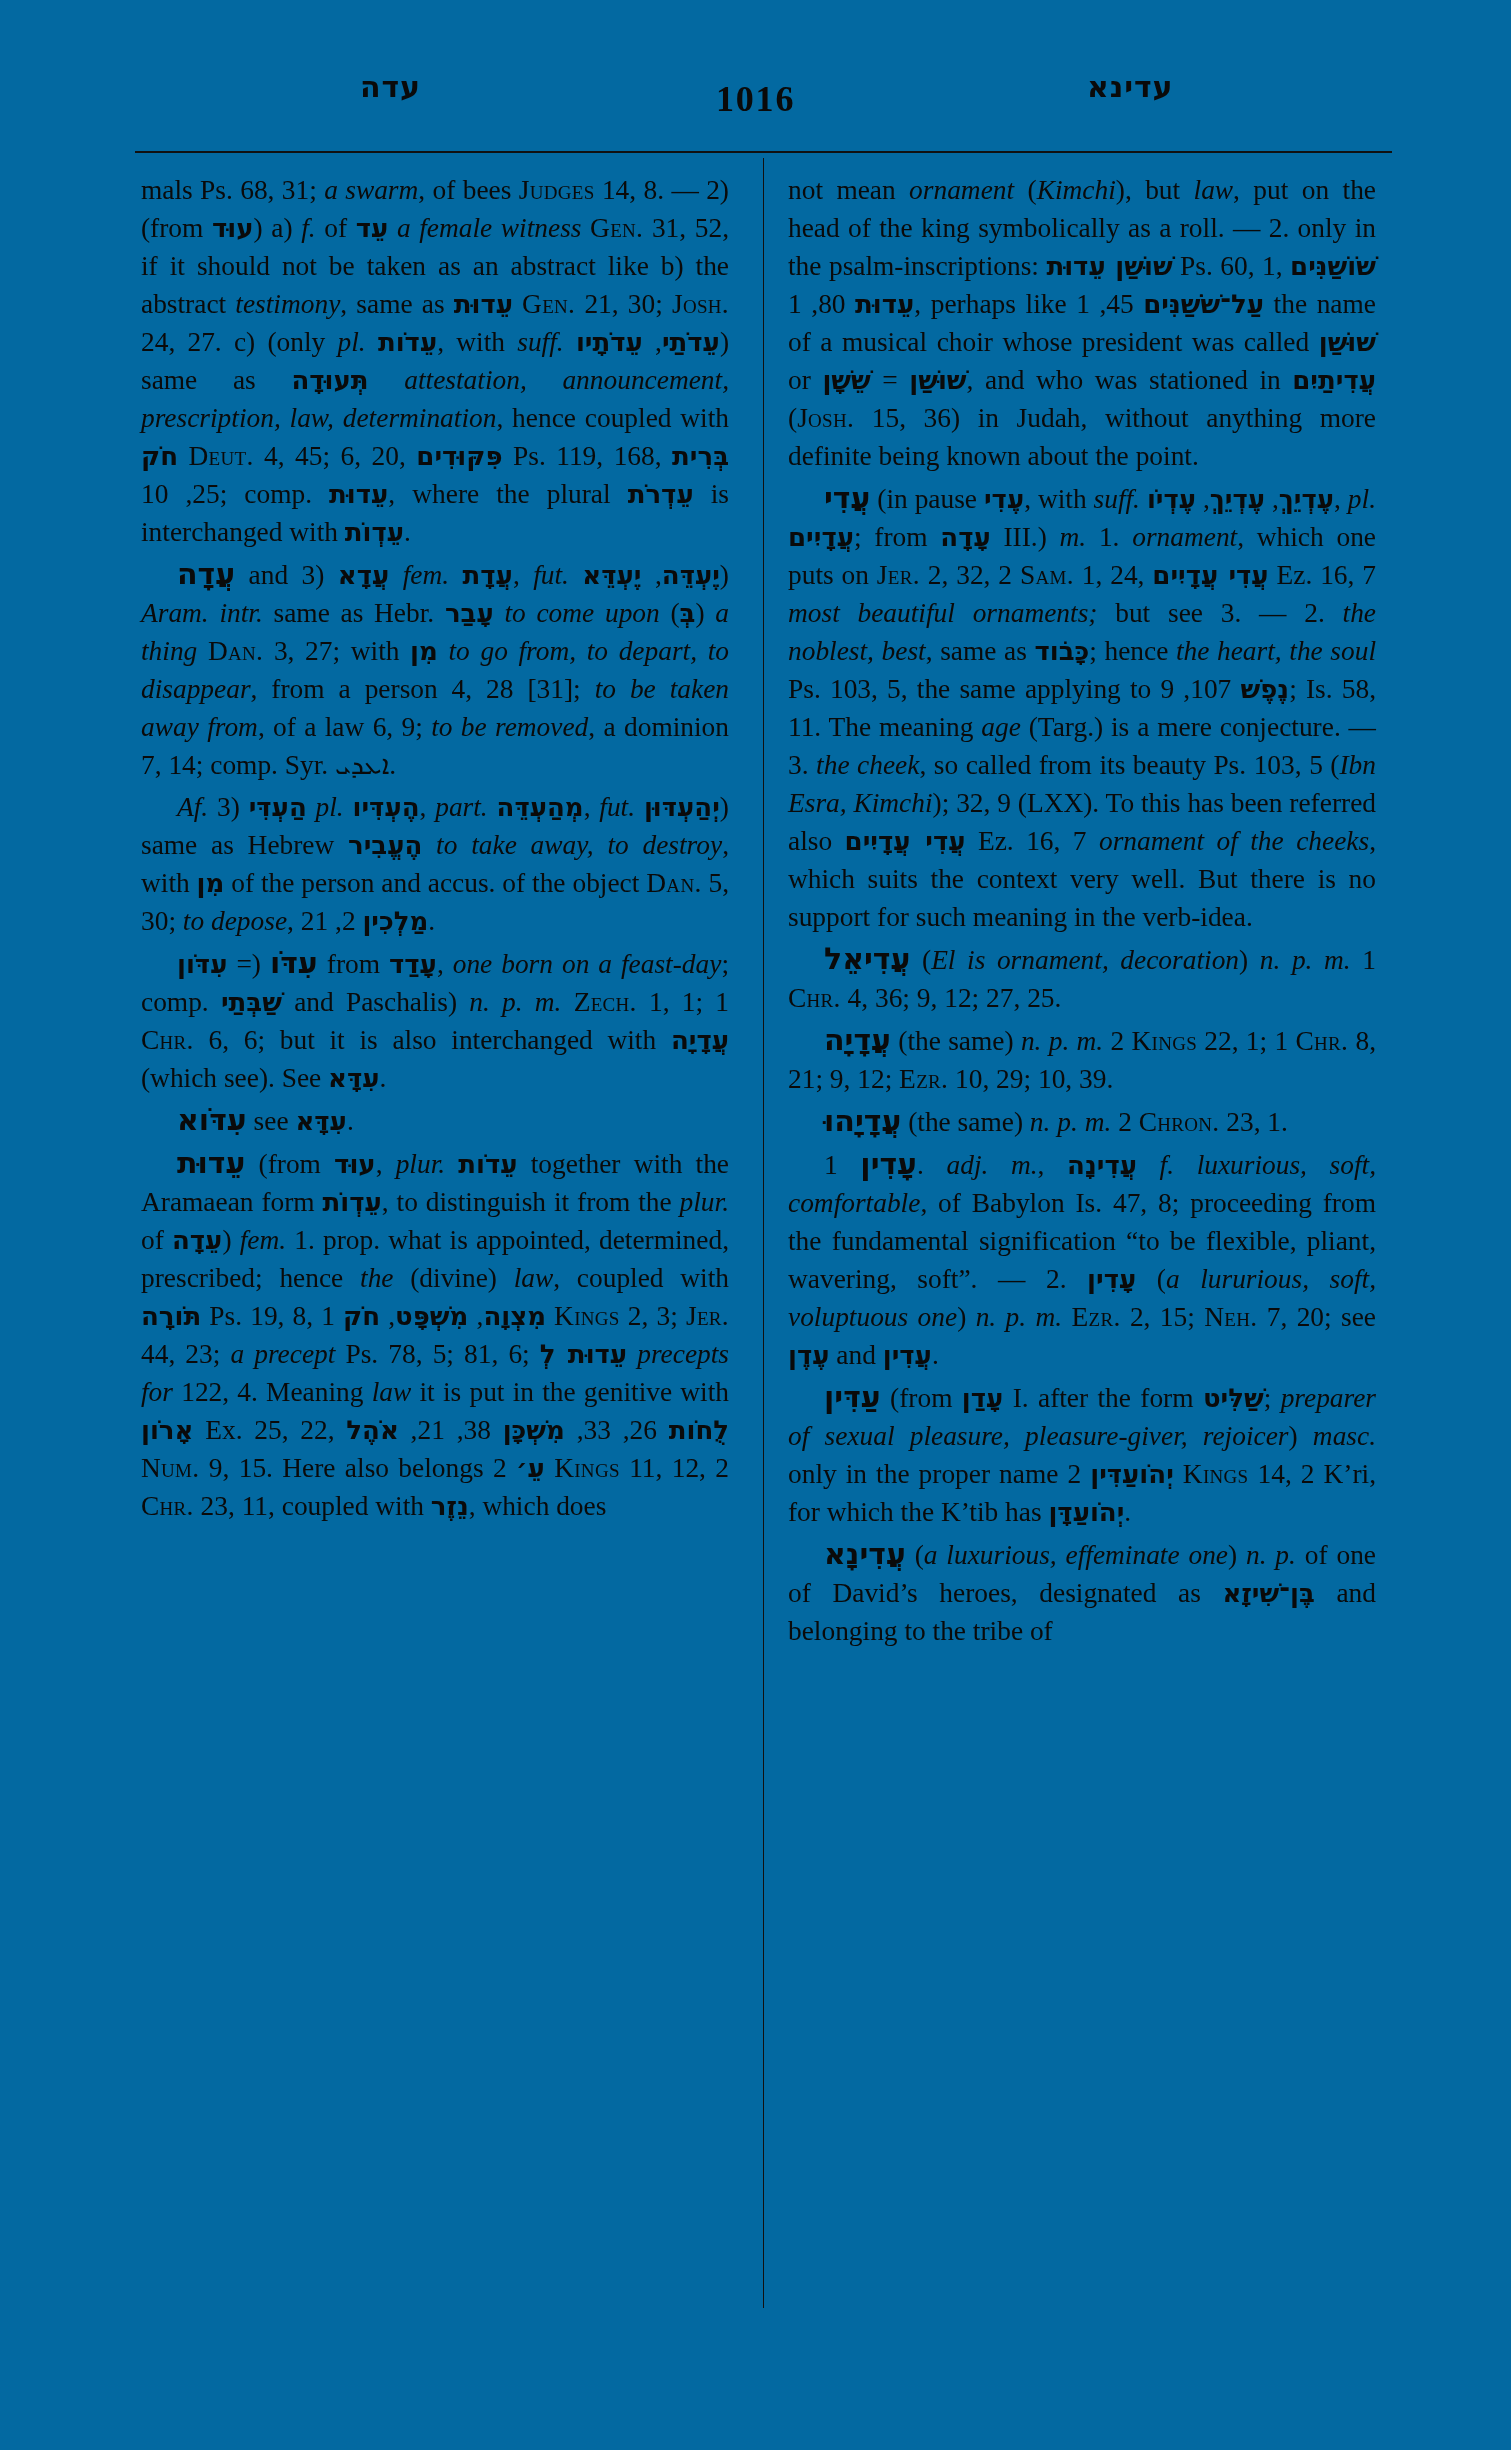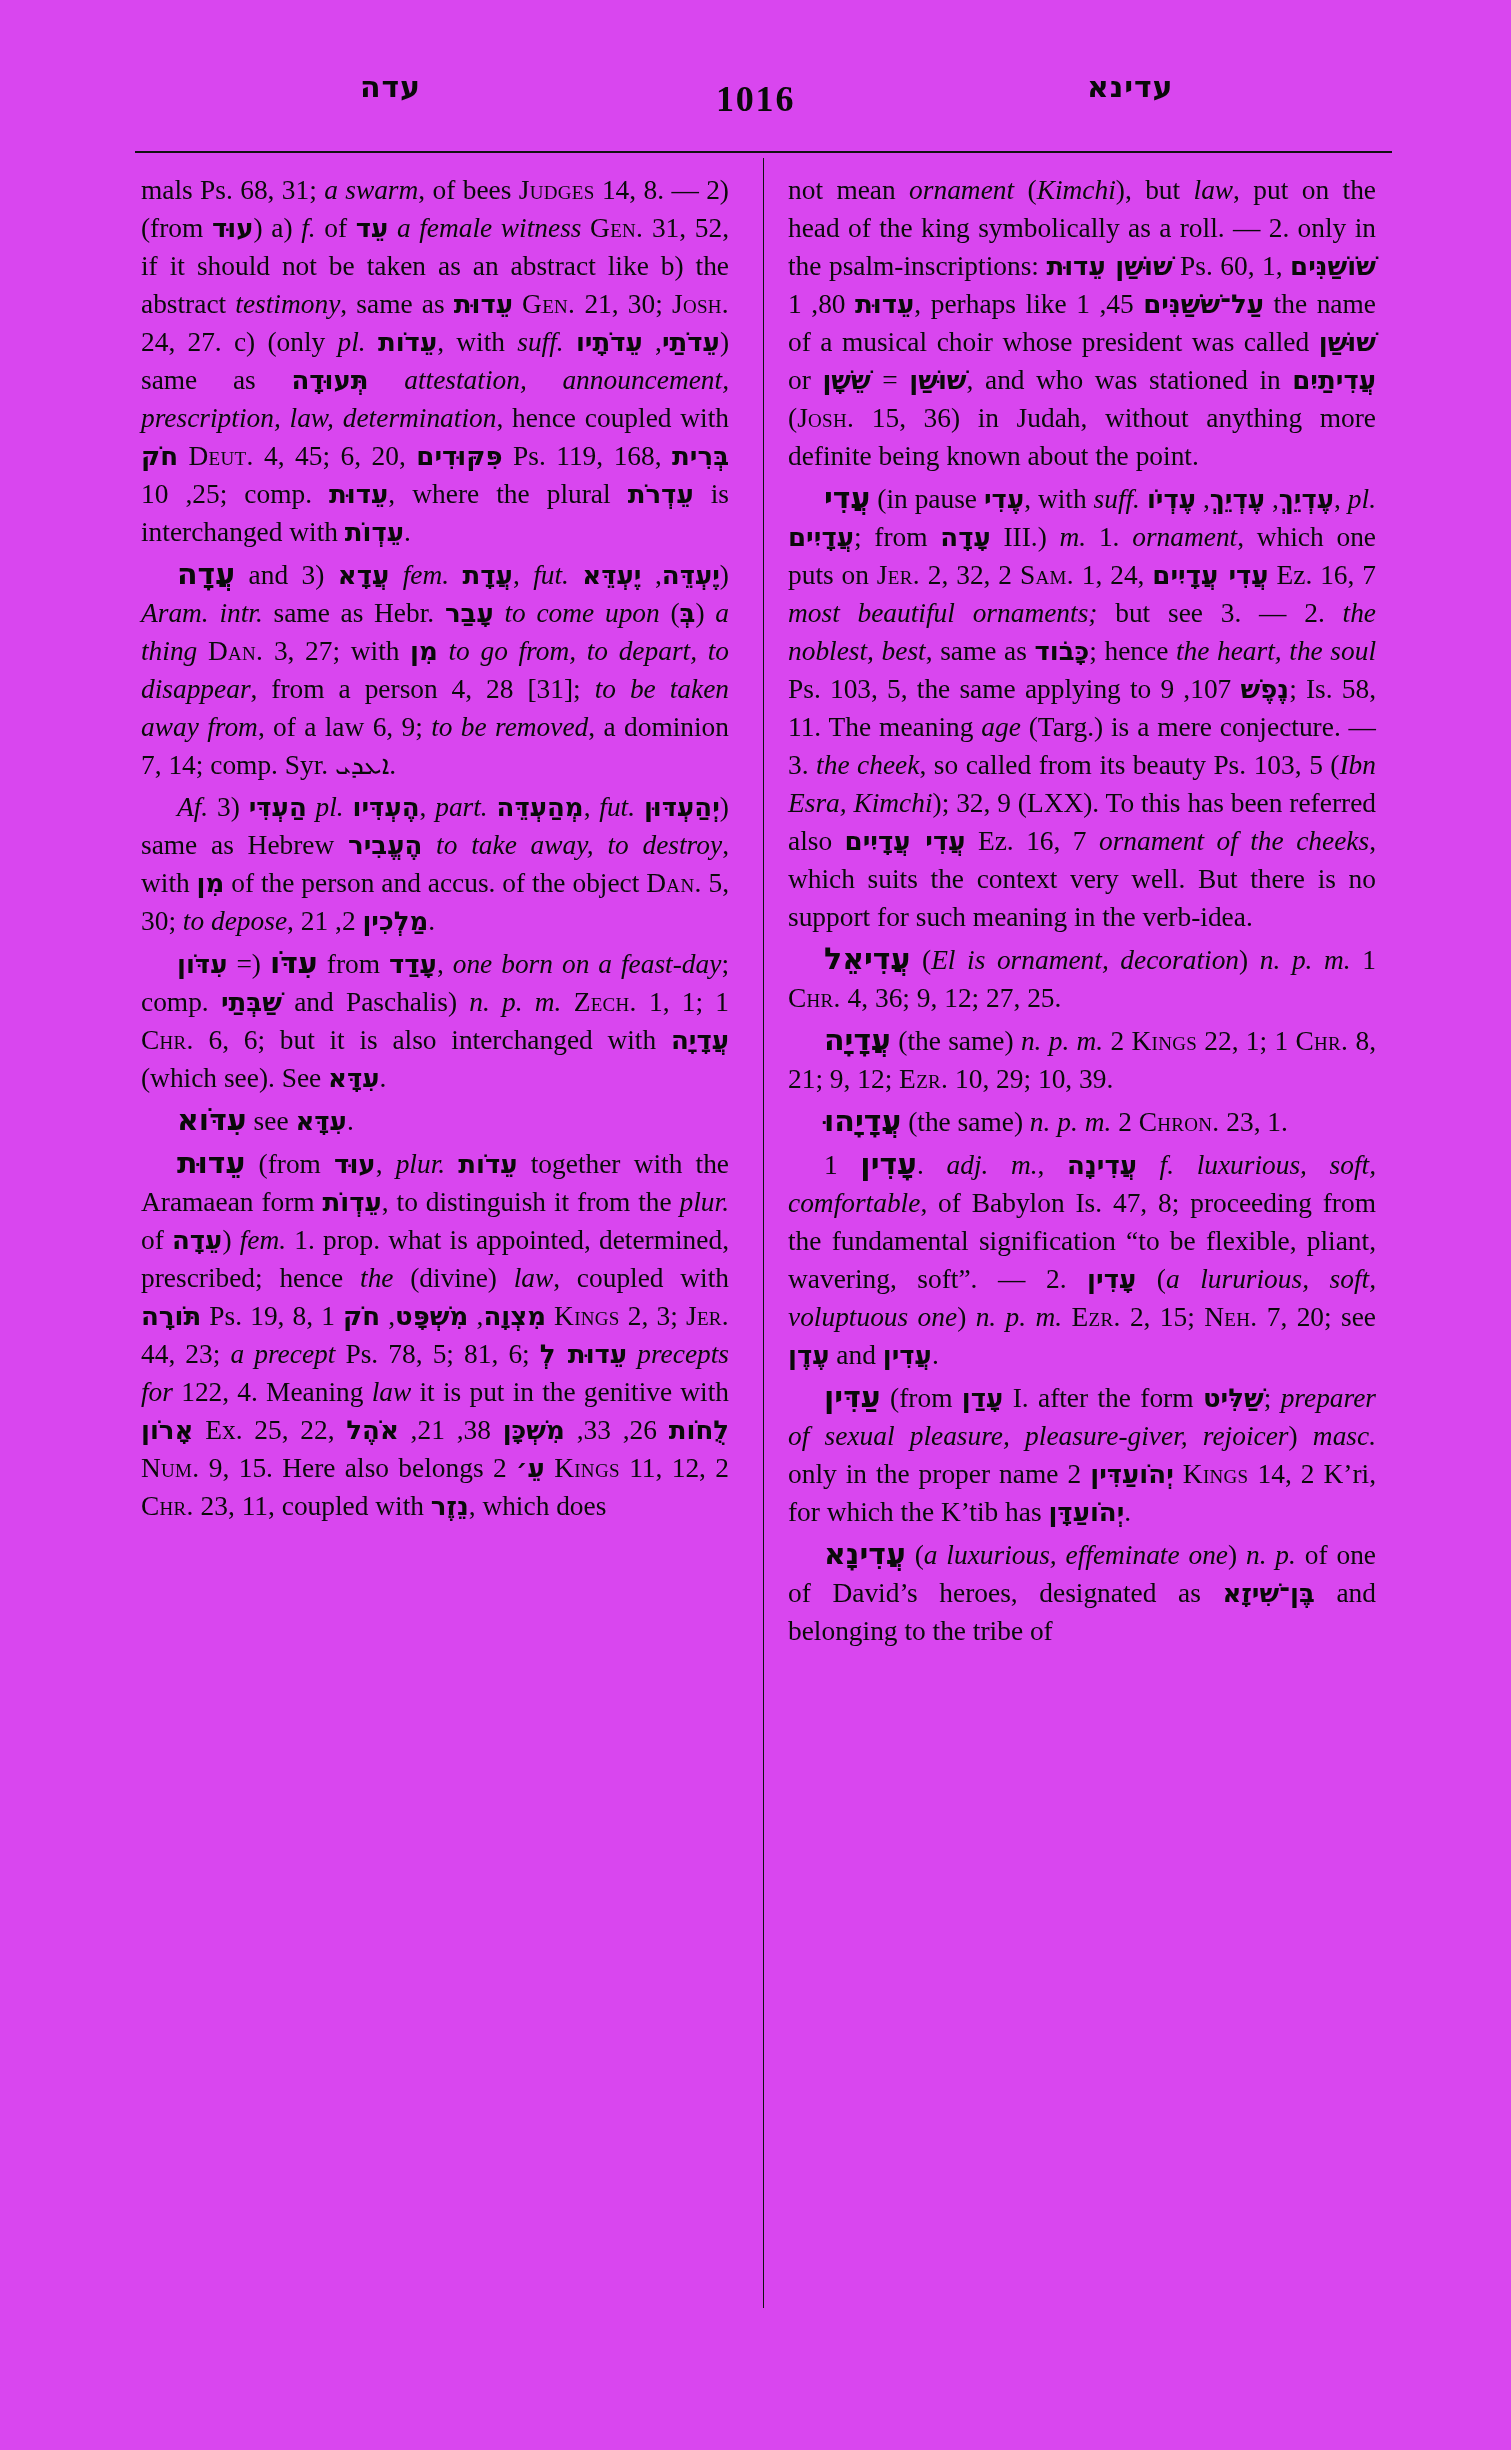--- a/index.html
+++ b/index.html
@@ -6,21 +6,21 @@
   body{
     width:1512px;height:2450px;
     font-family:"Liberation Serif","DejaVu Serif",serif;
     color:#0a0a0a;
     position:relative;
     overflow:hidden;
   }
   .page{
     position:absolute;
     left:0;top:0;width:1512px;height:2450px;
-    background:#d946ef;
+    background:#0369a1;
   }
   
   .runhead{
     position:absolute;
     left:135px;top:85px;width:1259px;height:63px;
   }
   .rh-left,.rh-right{
     position:absolute;top:-12.6px;
     font-size:41px;font-weight:700;line-height:1;
     direction:rtl;unicode-bidi:bidi-override;

